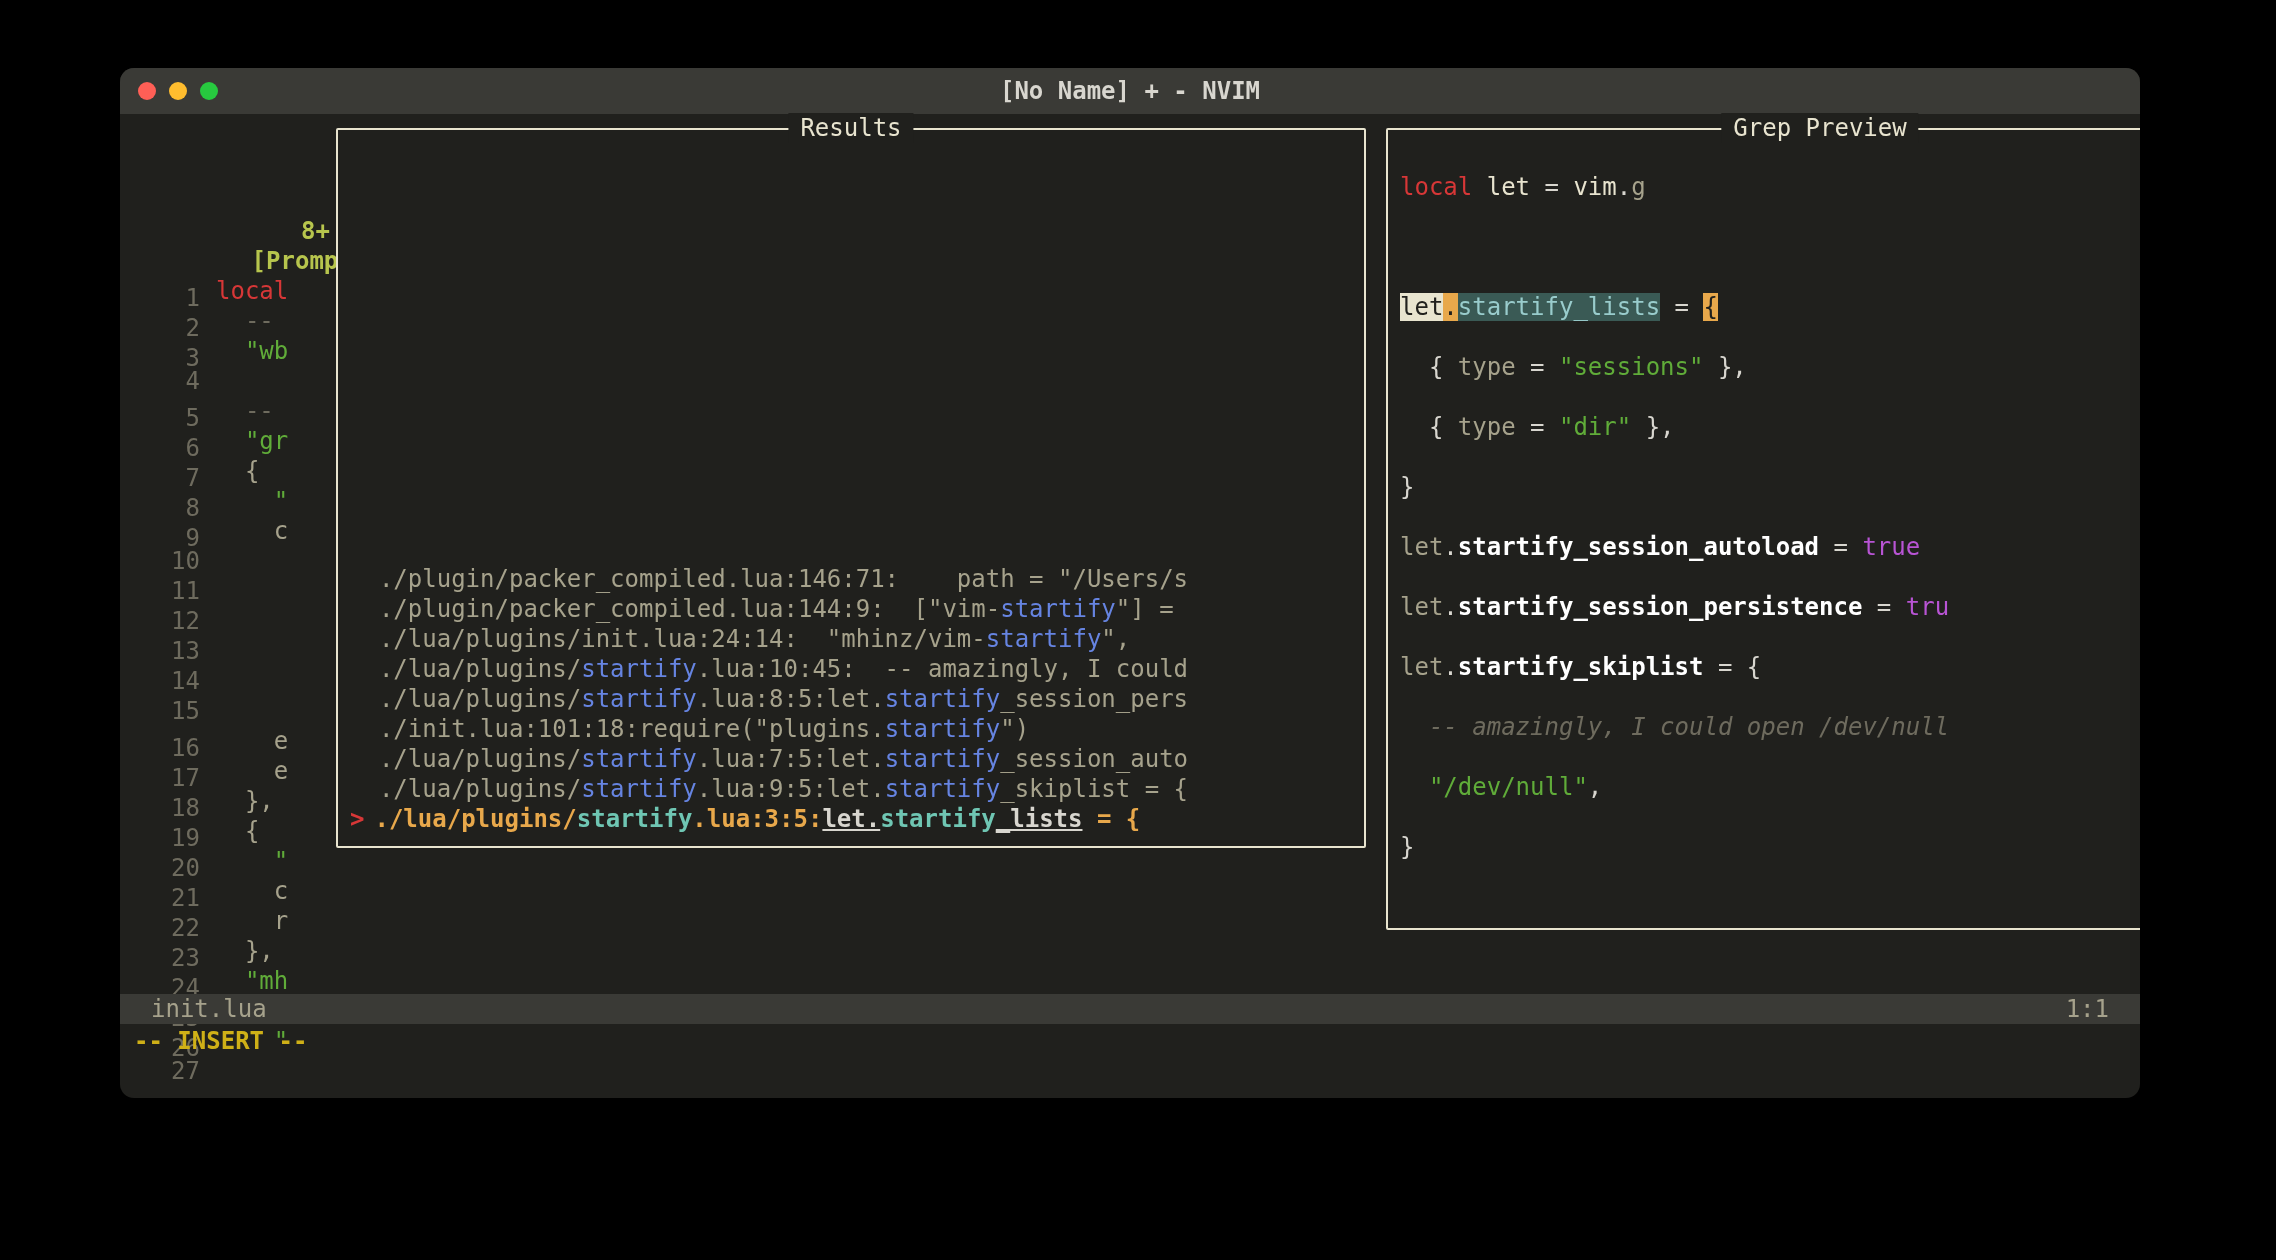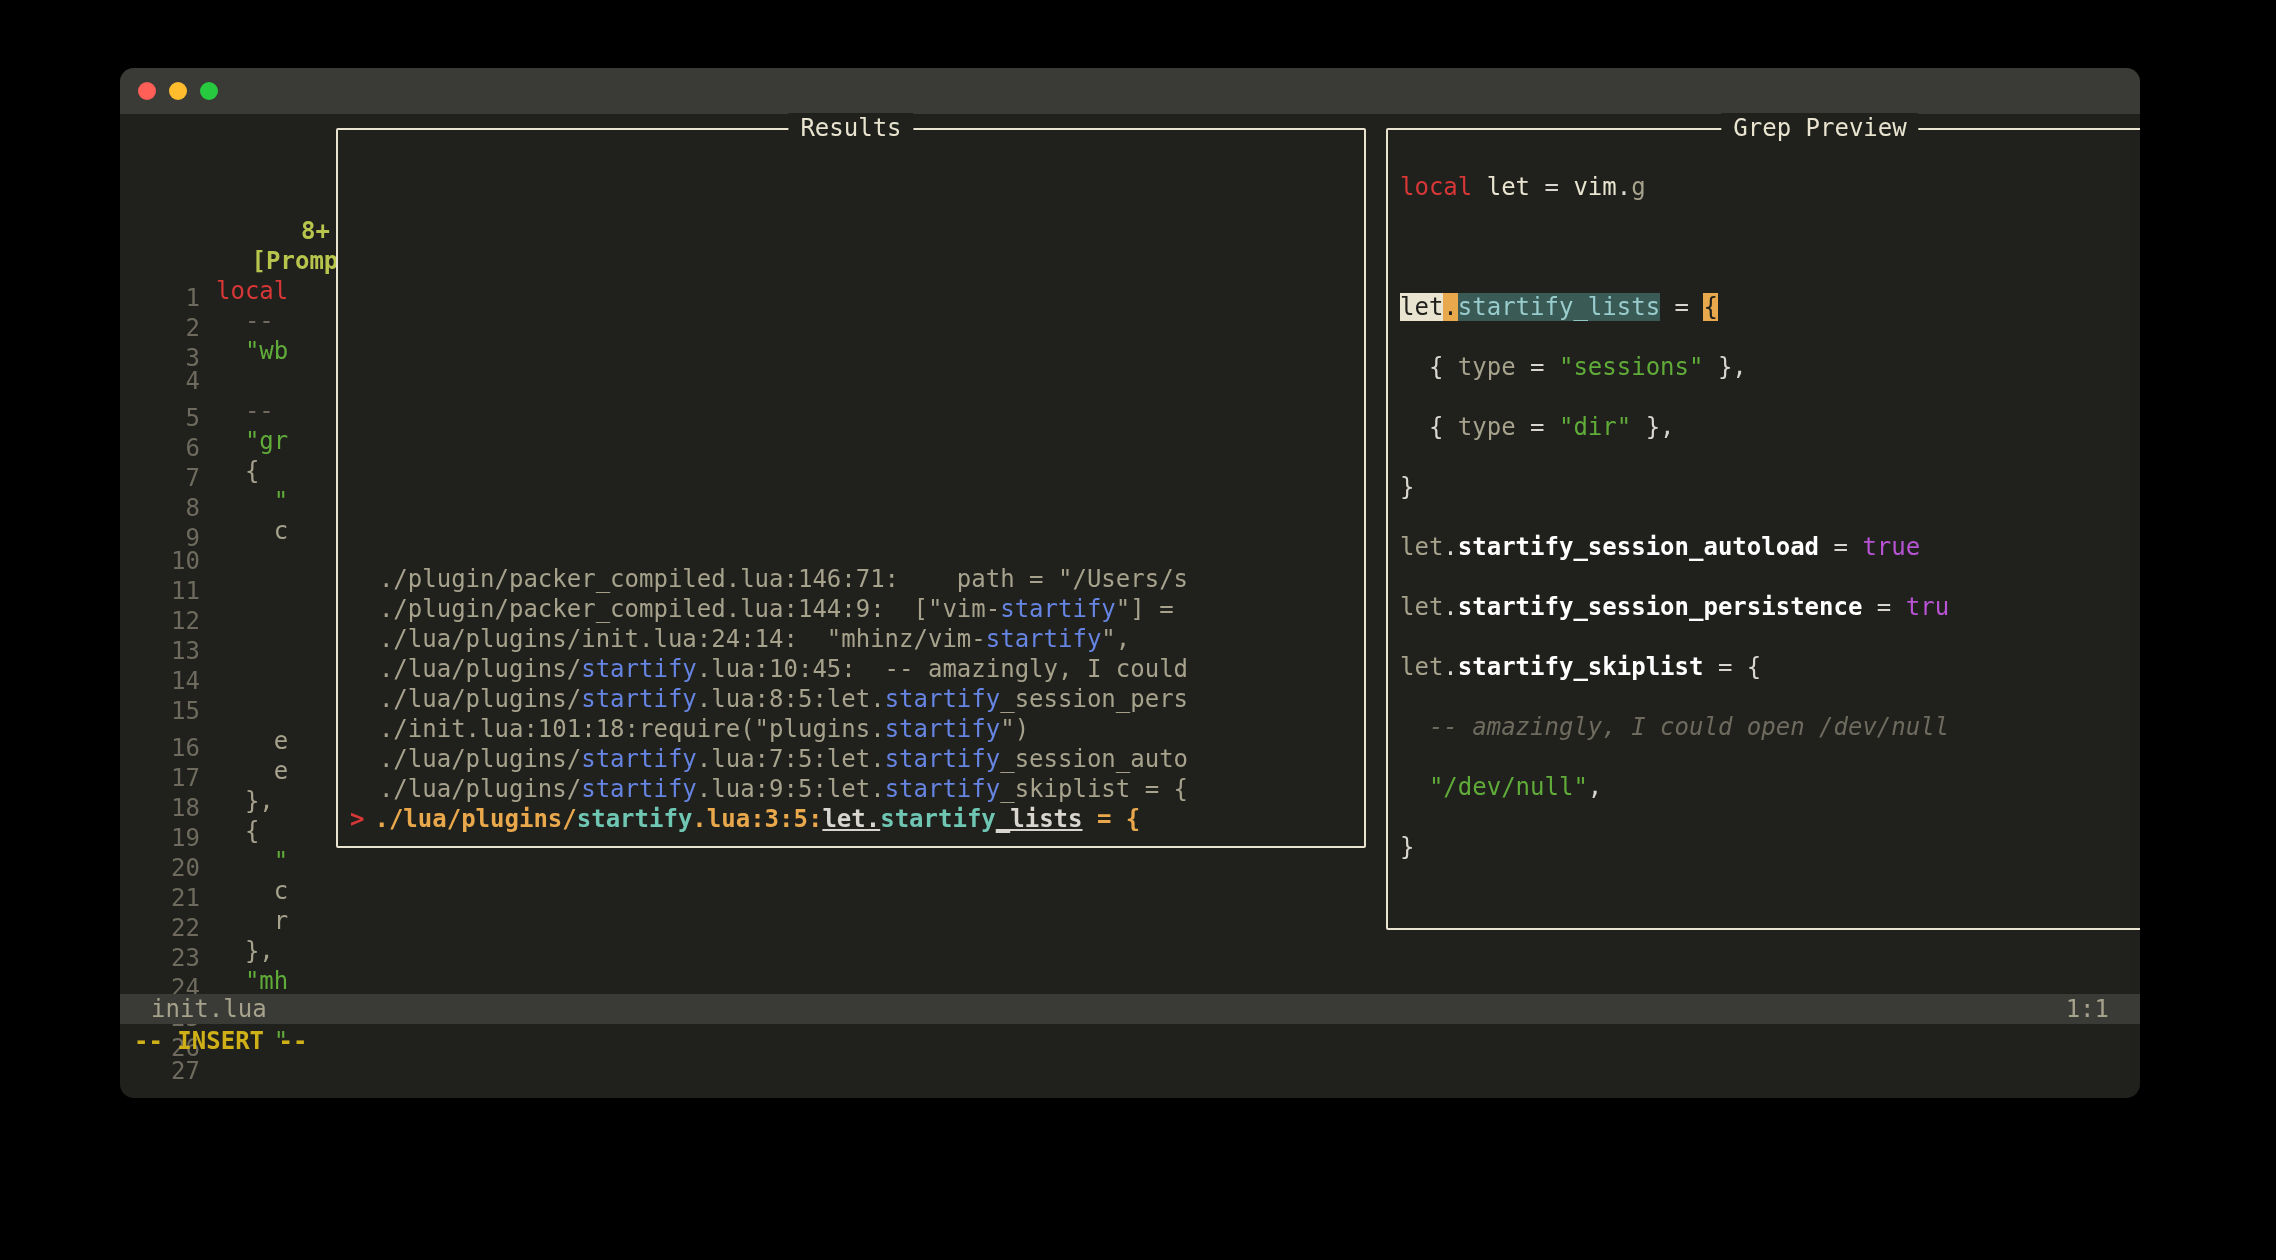--- a/index.html
+++ b/index.html
@@ -191,20 +191,21 @@
 </head>
 <body>
 
 <div class="window">
   <div class="titlebar">
     <div class="traffic">
       <span class="tl-close"></span>
       <span class="tl-min"></span>
       <span class="tl-max"></span>
     </div>
+    <div class="title">[No Name] + - NVIM</div>
   </div>
 
   <div class="term">
 
     
     <div class="gutter">
       <div class="gutter-row">
         <span class="bufmark">8+</span>
         <span class="bg-code bufmark" style="color:#b7c54d;">[Prompt]</span>
       </div>

